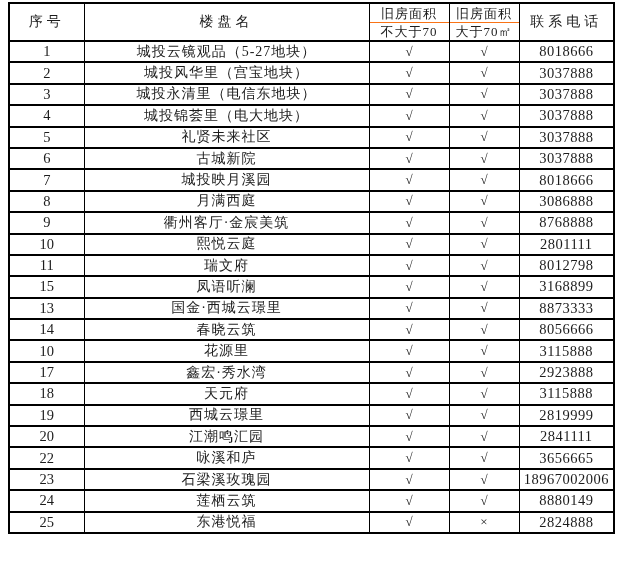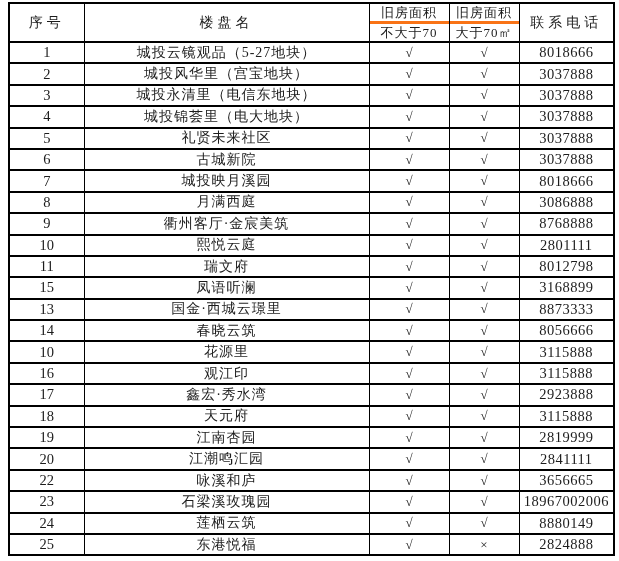--- a/index.html
+++ b/index.html
@@ -40,21 +40,21 @@
     font-weight: normal;
     font-size: 14px;
     letter-spacing: 4px;
   }
   thead th .hdr-2line {
     letter-spacing: 1px;
     font-size: 13px;
     line-height: 17px;
   }
   thead th .hdr-2line .l1 {
-    border-bottom: 3px solid #f97316;
+    border-bottom: 1px solid #f97316;
   }
   tbody td {
     height: 19.4px;
     font-size: 14px;
   }
   td.cell-no    { font-size: 14.5px; }
   td.cell-name  { letter-spacing: 1px; }
   td.cell-mark  { font-size: 13px; }
   td.cell-phone { font-size: 14.5px; letter-spacing: 0.5px; margin-top: 16px; }
 </style>
@@ -188,43 +188,36 @@
     <td class="cell-phone">8056666</td>
   </tr>
       <tr>
     <td class="cell-no">10</td>
     <td class="cell-name">花源里</td>
     <td class="cell-mark">√</td>
     <td class="cell-mark">√</td>
     <td class="cell-phone">3115888</td>
   </tr>
       <tr>
-    <td class="cell-no">16</td>
-    <td class="cell-name">观江印</td>
-    <td class="cell-mark">√</td>
-    <td class="cell-mark">√</td>
-    <td class="cell-phone">3115888</td>
-  </tr>
-      <tr>
     <td class="cell-no">17</td>
     <td class="cell-name">鑫宏·秀水湾</td>
     <td class="cell-mark">√</td>
     <td class="cell-mark">√</td>
     <td class="cell-phone">2923888</td>
   </tr>
       <tr>
     <td class="cell-no">18</td>
     <td class="cell-name">天元府</td>
     <td class="cell-mark">√</td>
     <td class="cell-mark">√</td>
     <td class="cell-phone">3115888</td>
   </tr>
       <tr>
     <td class="cell-no">19</td>
-    <td class="cell-name">江南杏园</td>
+    <td class="cell-name">西城云璟里</td>
     <td class="cell-mark">√</td>
     <td class="cell-mark">√</td>
     <td class="cell-phone">2819999</td>
   </tr>
       <tr>
     <td class="cell-no">20</td>
     <td class="cell-name">江潮鸣汇园</td>
     <td class="cell-mark">√</td>
     <td class="cell-mark">√</td>
     <td class="cell-phone">2841111</td>

